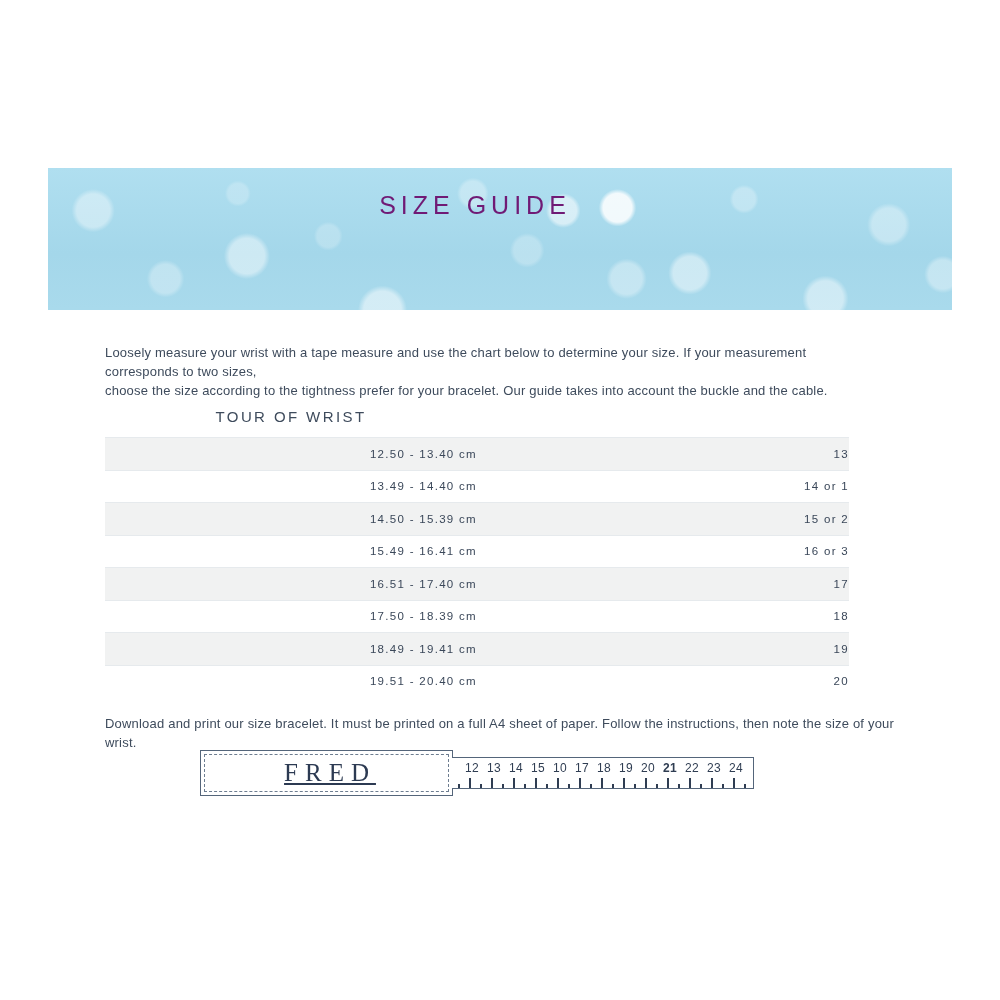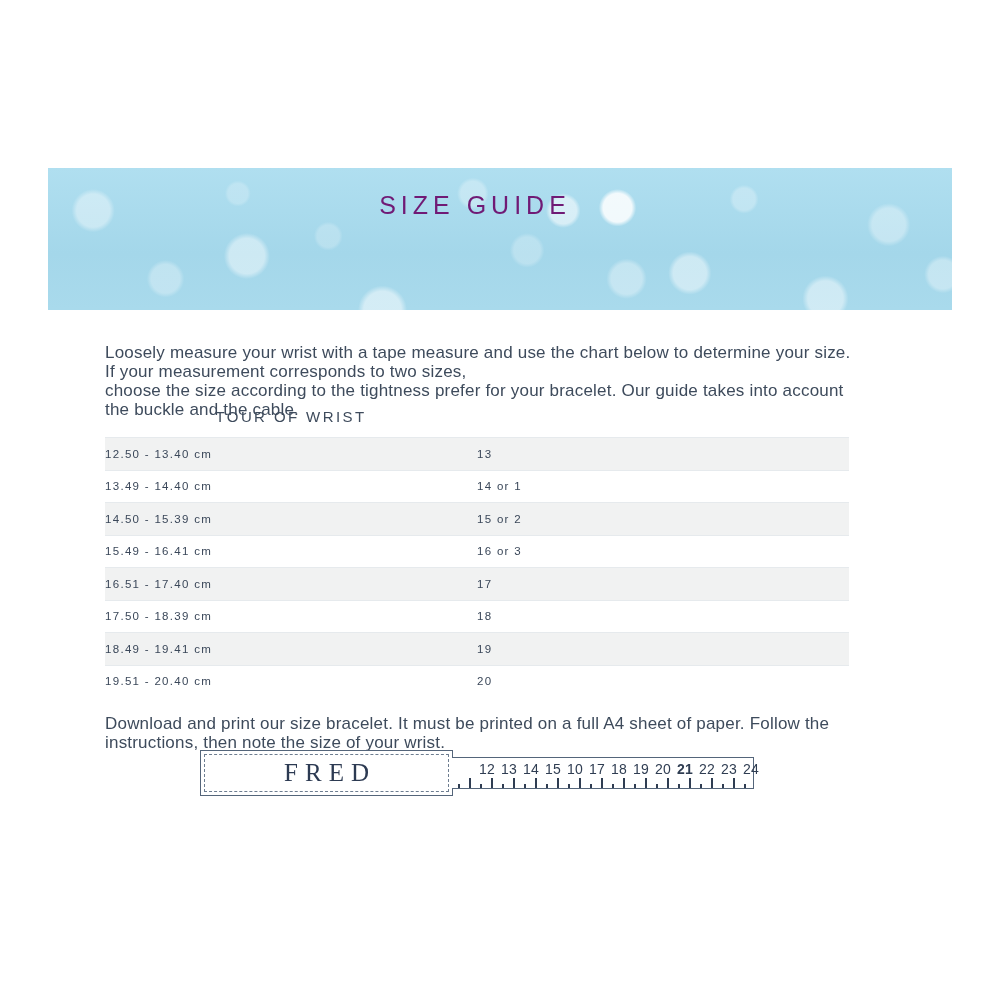--- a/index.html
+++ b/index.html
@@ -28,46 +28,46 @@
       radial-gradient(circle 30px at 93% 40%, rgba(255,255,255,.35) 0 55%, rgba(255,255,255,0) 72%),
       radial-gradient(circle 26px at 99% 75%, rgba(255,255,255,.35) 0 55%, rgba(255,255,255,0) 72%),
       linear-gradient(180deg, #b0dff0 0%, #a4d7ea 60%, #a9daec 100%);
   }
   .banner-title {
     left:105px; top:191px; width:740px; text-align:center;
     font-size:25px; font-weight:500; letter-spacing:5px; color:#701a75;
   }
 
   
-  .para { font-size:17px; line-height:19px; letter-spacing:.2px; color:#3e4b5c; }
+  .para { font-size:13px; line-height:19px; letter-spacing:.2px; color:#3e4b5c; }
   .intro { left:105px; top:343px; width:756px; }
   .download { left:105px; top:714px; width:800px; }
 
   
   .col-headers { left:105px; top:408px; width:744px; display:flex; }
   .col-headers > div { width:50%; text-align:center; font-size:15px;
     letter-spacing:2.4px; color:#3e4b5c; }
   .size-table { left:105px; top:437px; width:744px; }
   .size-table .row { display:flex; height:32.5px; align-items:center;
     border-top:1px solid #e6eaed; }
   .size-table .row.stripe { background:#f1f2f2; }
-  .size-table .cell { width:50%; text-align:left; font-size:11.5px;
+  .size-table .cell { width:50%; text-align:right; font-size:11.5px;
     letter-spacing:1.3px; color:#3a4759; }
 
   
   .fred-box { left:200px; top:750px; width:253px; height:46px;
     border:1px solid #54657a; background:#fff; }
   .fred-box-inner { position:absolute; left:3px; top:3px; right:3px; bottom:3px;
     border:1px dashed #6d7d90; display:flex; align-items:center; justify-content:center; }
   .fred-logo { font-family:"Liberation Serif", serif; font-size:25px;
-    letter-spacing:7px; padding-left:7px; color:#2c3a52; }
+    letter-spacing:7px; padding-left:7px; color:#2c3a52;text-decoration:underline; }
   .ruler-strip { left:452px; top:757px; width:302px; height:32px;
     border:1px solid #54657a; border-left:none; background:#fff; }
-  .ruler-number { position:absolute; top:3px; width:20px; text-align:left;
-    font-size:14px; letter-spacing:.3px; color:#2f3d52;margin-left:20px; }
+  .ruler-number { position:absolute; top:3px; width:20px; text-align:right;
+    font-size:12px; letter-spacing:.3px; color:#2f3d52; }
   .tick { position:absolute; bottom:0; width:1.5px; background:#2f3d52; }
   .tick.major { height:10px; }
   .tick.minor { height:4px; }
 </style>
 </head>
 <body>
 
 <div class="abs banner"></div>
 <h1 class="abs banner-title">SIZE GUIDE</h1>
 

